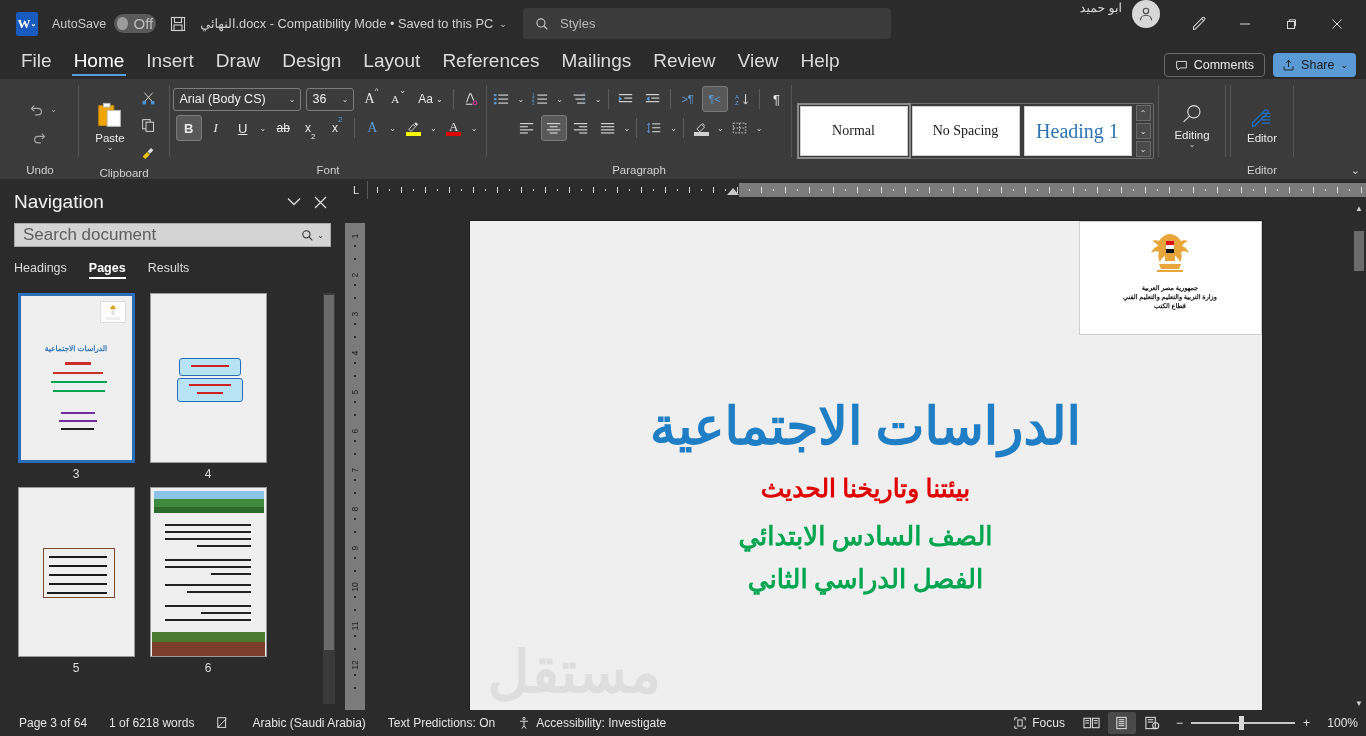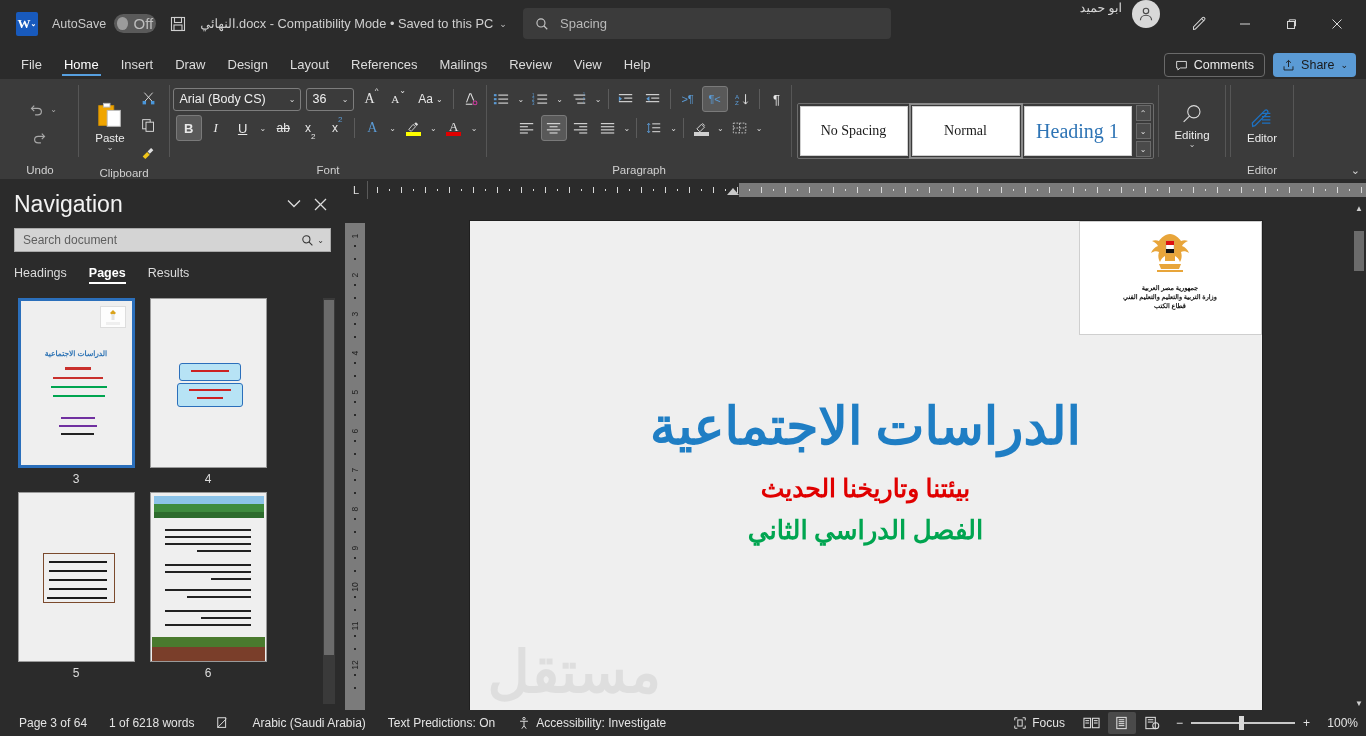--- a/index.html
+++ b/index.html
@@ -47,21 +47,21 @@
     display: flex; align-items: center; justify-content: center; margin-right: 16px;
   }
   .wbtn { width: 46px; height: 47px; display: flex; align-items: center; justify-content: center; }
 
   
   .tabsbar {
     height: 32px; background: #2b2b2b; display: flex; align-items: flex-end;
     padding-left: 10px; flex: 0 0 32px; position: relative;
   }
   .tab {
-    font-size: 13px; color: #dcdcdc; padding: 3px 11px 7px 11px; cursor: default;
+    font-size: 19px; color: #dcdcdc; padding: 3px 11px 7px 11px; cursor: default;
     position: relative; white-space: nowrap; text-align: center;
   }
   .tab.active { color: #ffffff; }
   .tab.active::after {
     content:''; position:absolute; left: 9px; right: 9px; bottom: 3px; height: 2px; background: #57a0e0;
   }
   .tabs-right { margin-left: auto; display: flex; align-items: center; gap: 8px; padding-right: 10px; padding-bottom: 2px; }
   .btn-comments {
     height: 24px; border: 1px solid #6a6a6a; border-radius: 4px; padding: 0 10px;
     display: flex; align-items: center; gap: 6px; font-size: 12.5px; color: #eaeaea; background: transparent;
@@ -129,28 +129,28 @@
   .ribbon-collapse {
     position: absolute; right: 6px; bottom: 2px; font-size: 11px; color: #d5d5d5;
   }
 
   
   .main { flex: 1; display: flex; min-height: 0; position: relative; background: #2b2b2b; }
 
   
   .navpane { width: 345px; background: #2b2b2b; display: flex; flex-direction: column; flex: 0 0 345px; }
   .nav-head { display: flex; align-items: center; padding: 12px 10px 6px 14px; }
-  .nav-title { font-size: 23px; color: #f2f2f2; font-weight: 400; }
+  .nav-title { font-size: 19px; color: #f2f2f2; font-weight: 400; }
   .nav-head-btns { margin-left: auto; display: flex; gap: 12px; padding-right: 8px; }
   .nav-head-btns span { font-size: 15px; color: #dcdcdc; }
   .nav-search {
     margin: 4px 14px 0 14px; height: 24px; background: #d4d4d4; border: 1px solid #a9a9a9;
     display: flex; align-items: center; padding: 0 6px 0 8px;
   }
-  .nav-search .ph { font-size: 12px; color: #5e5e5e; }
+  .nav-search .ph { font-size: 17px; color: #5e5e5e; }
   .nav-search .sicons { margin-left: auto; display: flex; align-items: center; gap: 3px; color: #333; font-size: 12px; }
   .nav-tabs { display: flex; gap: 22px; padding: 14px 14px 6px 14px; }
   .nav-tab { font-size: 12.5px; color: #dcdcdc; position: relative; padding-bottom: 4px; }
   .nav-tab.active { font-weight: bold; color: #ffffff; }
   .nav-tab.active::after { content:''; position:absolute; left:0; right:0; bottom:0; height:2px; background:#ffffff; }
   .thumbs {
     flex: 1; display: flex; flex-wrap: wrap; gap: 0px; padding: 8px 0 0 10px;
     align-content: flex-start; overflow: hidden; position: relative;
   }
   .thumb-cell { width: 132px; display: flex; flex-direction: column; align-items: center; margin-bottom: 6px; }
@@ -269,21 +269,21 @@
       </svg>
     </div>
     <span class="doc-title">النهائي.docx  -  Compatibility Mode  •  Saved to this PC</span>
     <span class="chev-sm">⌄</span>
 
     <div class="search-box">
       <svg width="14" height="14" viewBox="0 0 16 16" fill="none" stroke="#c7c7c7" stroke-width="1.3">
         <circle cx="6.8" cy="6.8" r="4.6"></circle>
           <line x1="10.3" y1="10.3" x2="14" y2="14"></line>
       </svg>
-      <span class="ph">Spacing</span>
+      <span class="ph">Styles</span>
     </div>
 
     <div class="tb-right">
       <span class="user-name">ابو حميد</span>
       <div class="avatar">
         <svg width="18" height="18" viewBox="0 0 20 20" fill="none" stroke="#4a4a4a" stroke-width="1.3">
           <circle cx="10" cy="6.6" r="3"></circle>
             <path d="M3.8 17c0-3.4 2.8-5.6 6.2-5.6s6.2 2.2 6.2 5.6"></path>
         </svg>
       </div>
@@ -620,22 +620,22 @@
           <span style="font-size:8px;color:#dcdcdc;margin:0 2px">⌄</span>
         </div>
       </div>
       <div class="grp-label">Paragraph</div>
     </div>
     <div class="grp-sep"></div>
 
     <div class="grp" style="width:362px">
       <div class="grp-body" style="align-items:center;justify-content:center">
         <div class="styles-gallery">
+          <div class="style-card sel">Normal</div>
           <div class="style-card">No Spacing</div>
-          <div class="style-card sel">Normal</div>
           <div class="style-card h1">Heading 1</div>
           <div class="style-scroll">
             <div>⌃</div>
             <div>⌄</div>
             <div>⌄</div>
           </div>
         </div>
       </div>
     </div>
     <div class="grp-sep"></div>
@@ -929,20 +929,21 @@
                 <path d="M18 36h22l-2 5H20z" fill="#e8a53a"></path>
                 <path d="M16 42h26v2H16z" fill="#e8a53a"></path>
               </svg>
               <div class="emblem-text" style="margin-top:3px">جمهورية مصر العربية</div>
               <div class="emblem-text">وزارة التربية والتعليم والتعليم الفني</div>
               <div class="emblem-text">قطاع الكتب</div>
             </div>
 
             <div class="doc-h1">الدراسات الاجتماعية</div>
             <div class="doc-l3">بيئتنا وتاريخنا الحديث</div>
+            <div class="doc-l4">الصف السادس الابتدائي</div>
             <div class="doc-l5">الفصل الدراسي الثاني</div>
 
             <div class="watermark">
               <span>مستقل</span>
               <small>mostaql.com</small>
             </div>
           </div>
 
           <div class="vscroll">
             <div class="up">▲</div>

